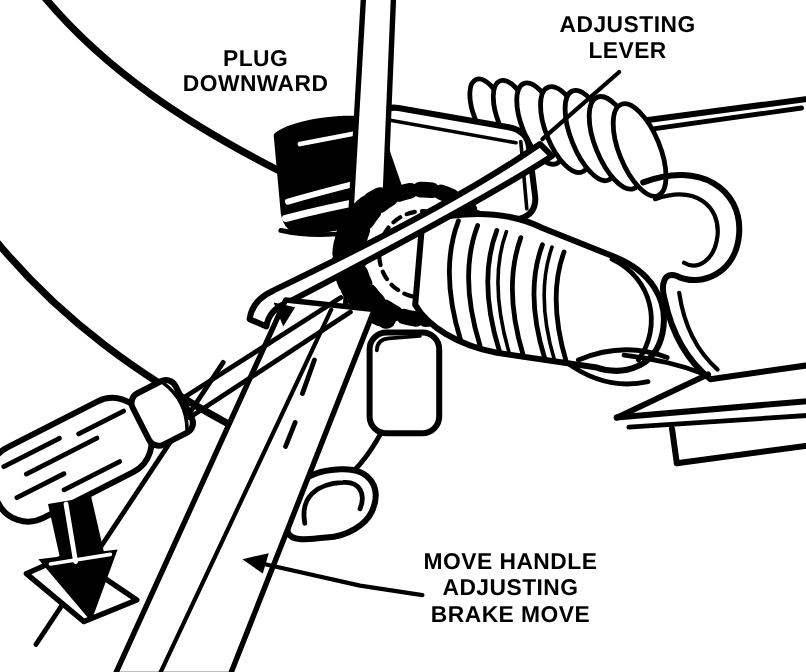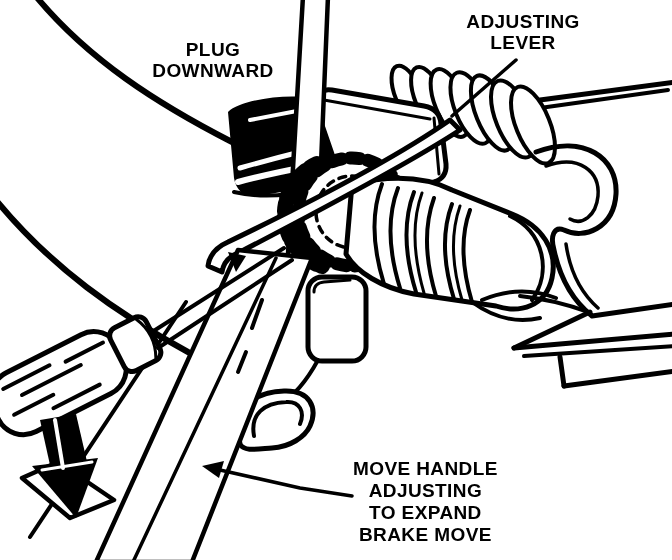--- a/index.html
+++ b/index.html
@@ -153,17 +153,16 @@
 </div>
 
 <div class="label center" style="left:456px;top:11px;width:134px;">
   <div>ADJUSTING</div>
   <div>LEVER</div>
 </div>
 
 <div class="label left" style="left:353px;top:458px;">
   <div>MOVE HANDLE</div>
   <div>ADJUSTING</div>
-  <div>TO EXPAND</div>
   <div>BRAKE MOVE</div>
 </div>
 
 </div>
 
 </body></html>

